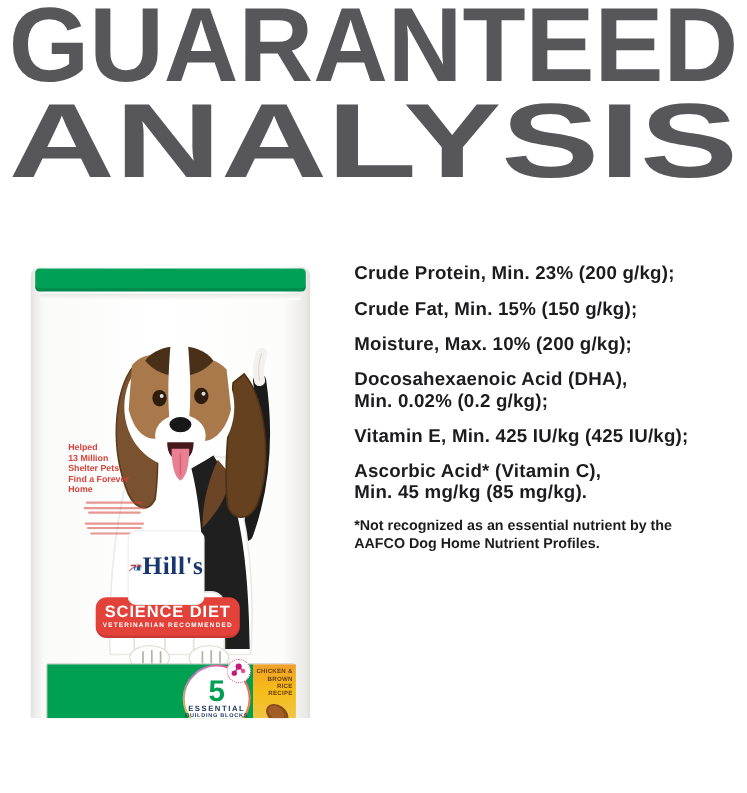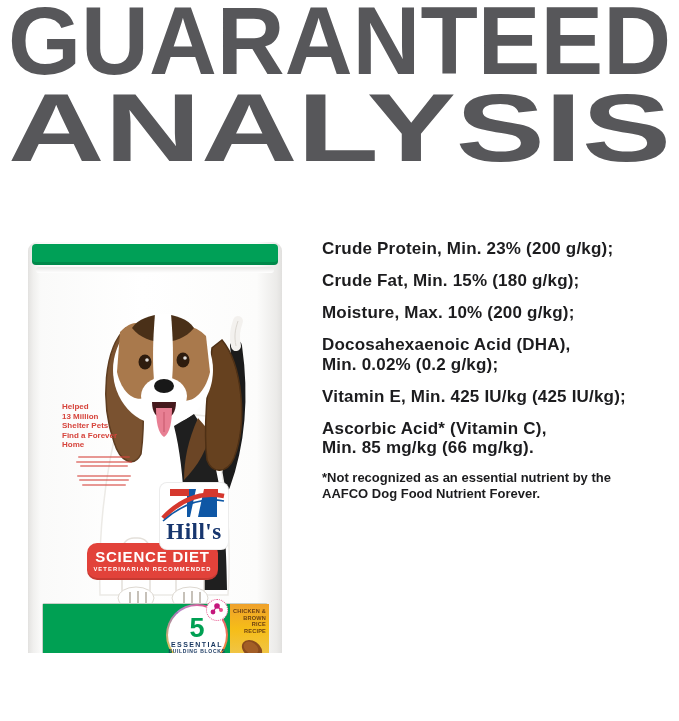--- a/index.html
+++ b/index.html
@@ -51,21 +51,21 @@
   }
   .microcopy { position:absolute; left:46px; top:214px; width:60px; z-index:3; }
   .microcopy .bar { height:2px; background:#d6443c; opacity:0.55; margin:0 auto 2.5px; border-radius:1px; }
   .microcopy .gap { height:5px; }
   
   .dog-svg { position:absolute; left:0; top:48px; z-index:1; }
   
   .hills-box {
     position:absolute; left:89px; top:241px; width:68px; height:66px; z-index:5;
     background:#fff; border-radius:7px; box-shadow:0 0 0 1px #ececec;
-    display:flex; flex-direction:column; align-items:center;margin-left:43px;
+    display:flex; flex-direction:row; align-items:center;
   }
   .hills-name {
     font-family:"Liberation Serif", serif; font-weight:bold;
     color:#17366e; font-size:23px; line-height:22px; margin-top:-2px; letter-spacing:0.5px;
   }
   
   .sd-banner {
     position:absolute; left:59px; top:301px; width:131px; height:37px; z-index:4;
     background:#e2423a; border-radius:10px; text-align:center; color:#fff;
     padding-top:6px;
@@ -122,29 +122,29 @@
 
 <div class="stage">
 
   <svg class="title-svg" width="679" height="186" viewBox="0 0 679 186">
     <text x="8" y="74" font-size="96" textLength="663" lengthAdjust="spacingAndGlyphs">GUARANTEED</text>
     <text x="8" y="161" font-size="96" textLength="663" lengthAdjust="spacingAndGlyphs">ANALYSIS</text>
   </svg>
 
   <div class="analysis">
     <div class="analysis-item">Crude Protein, Min. 23% (200 g/kg);</div>
-    <div class="analysis-item">Crude Fat, Min. 15% (180 g/kg);</div>
+    <div class="analysis-item">Crude Fat, Min. 15% (150 g/kg);</div>
     <div class="analysis-item">Moisture, Max. 10% (200 g/kg);</div>
     <div class="analysis-item">Docosahexaenoic Acid (DHA),
 Min. 0.02% (0.2 g/kg);</div>
     <div class="analysis-item">Vitamin E, Min. 425 IU/kg (425 IU/kg);</div>
     <div class="analysis-item">Ascorbic Acid* (Vitamin C),
-Min. 85 mg/kg (66 mg/kg).</div>
+Min. 45 mg/kg (85 mg/kg).</div>
     <div class="analysis-footnote">*Not recognized as an essential nutrient by the
-AAFCO Dog Food Nutrient Forever.</div>
+AAFCO Dog Home Nutrient Profiles.</div>
   </div>
 
   <div class="bag-shadow"></div>
 
   <div class="bag">
     <div class="seal"></div>
     <div class="seal-lip"></div>
 
     <svg class="dog-svg" width="254" height="330" viewBox="0 0 254 330">
 

